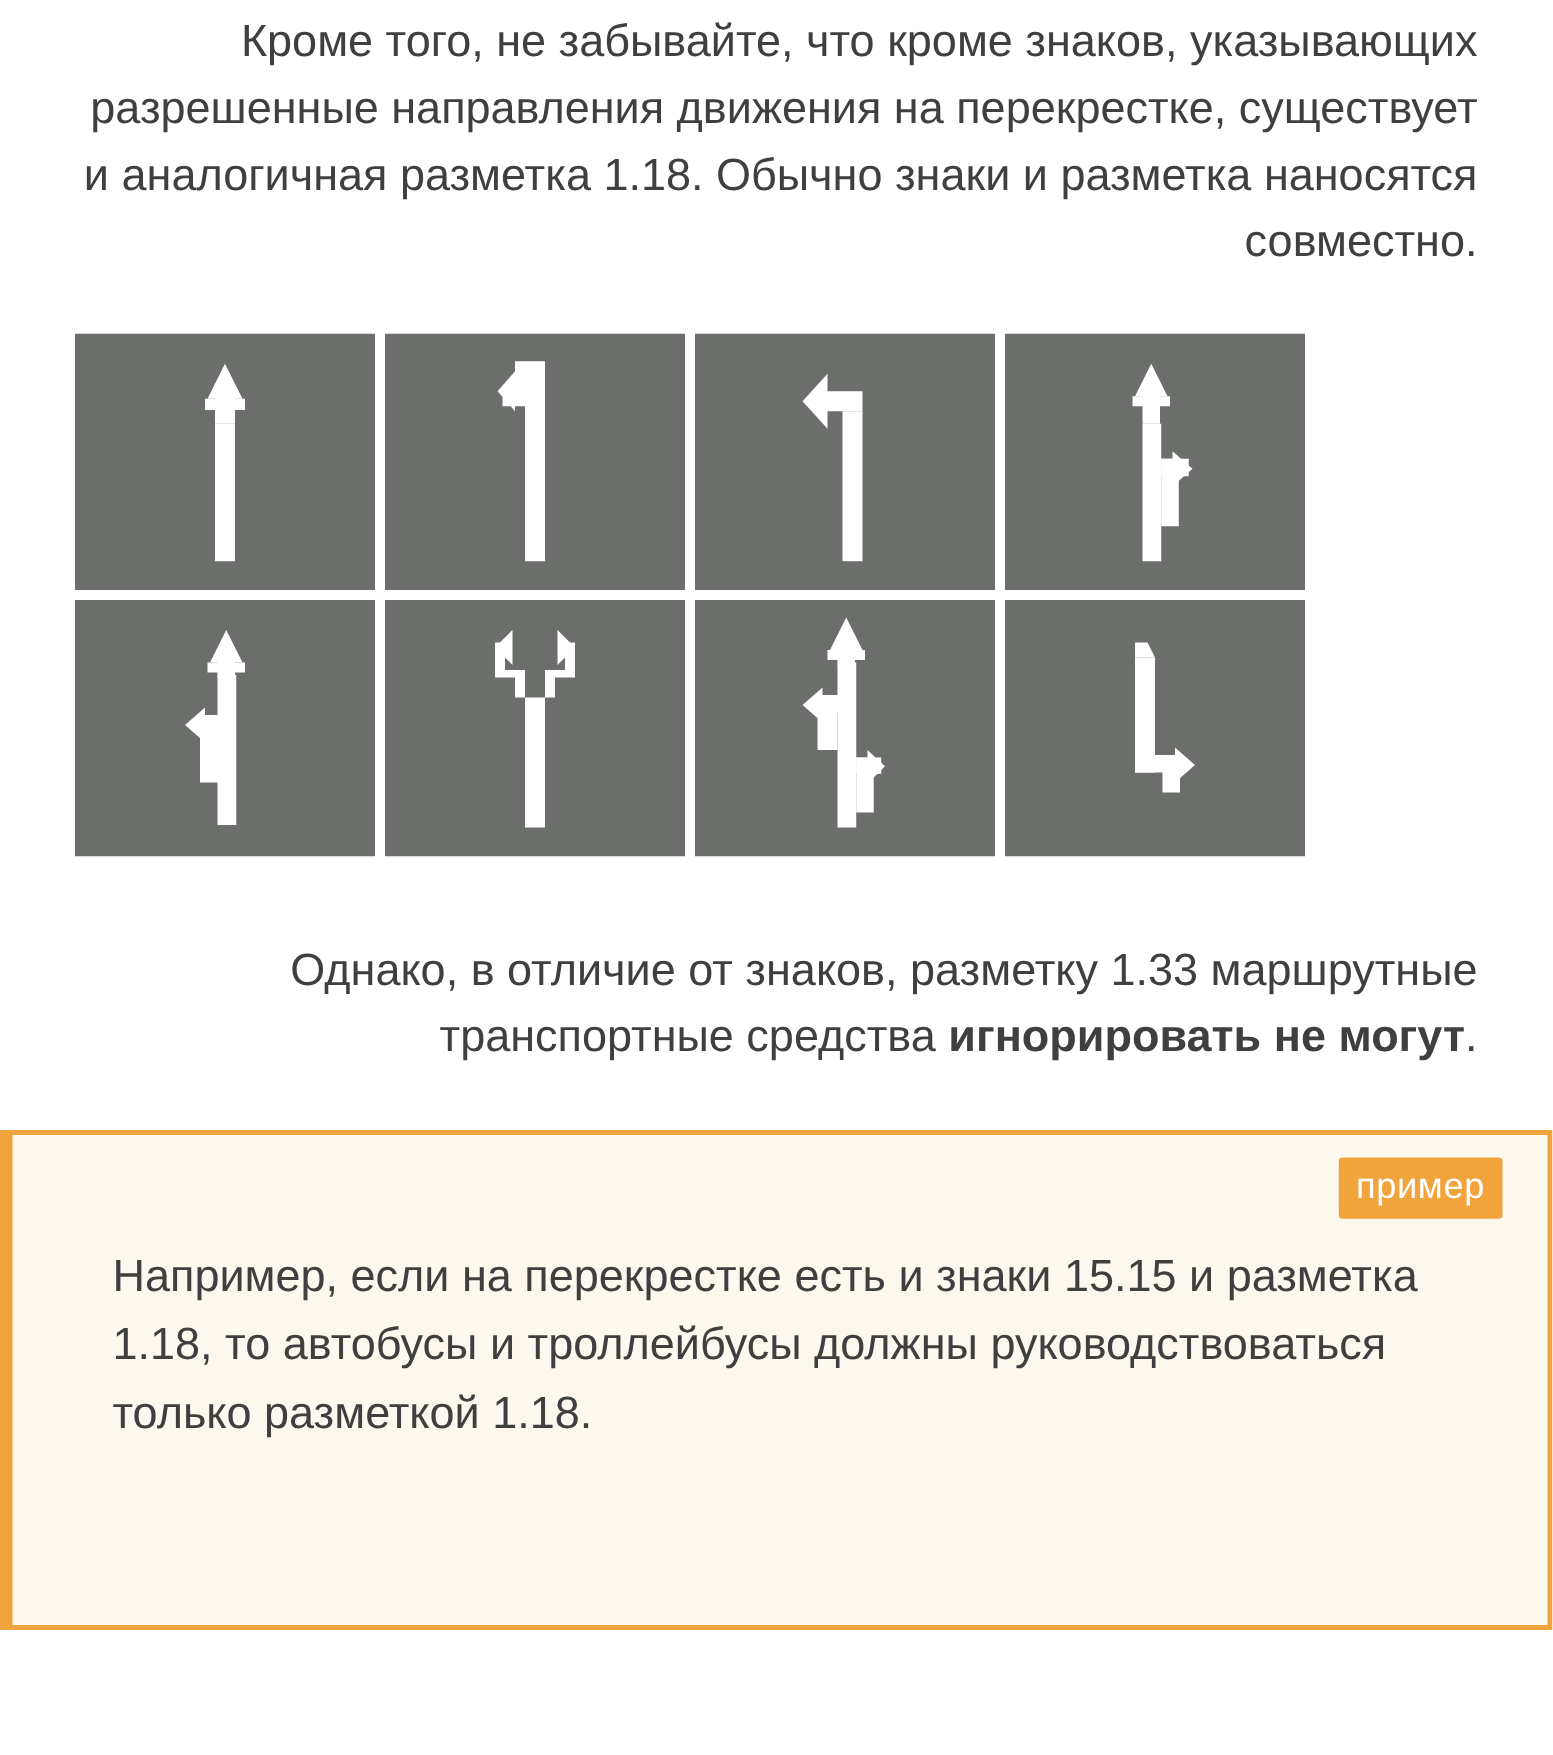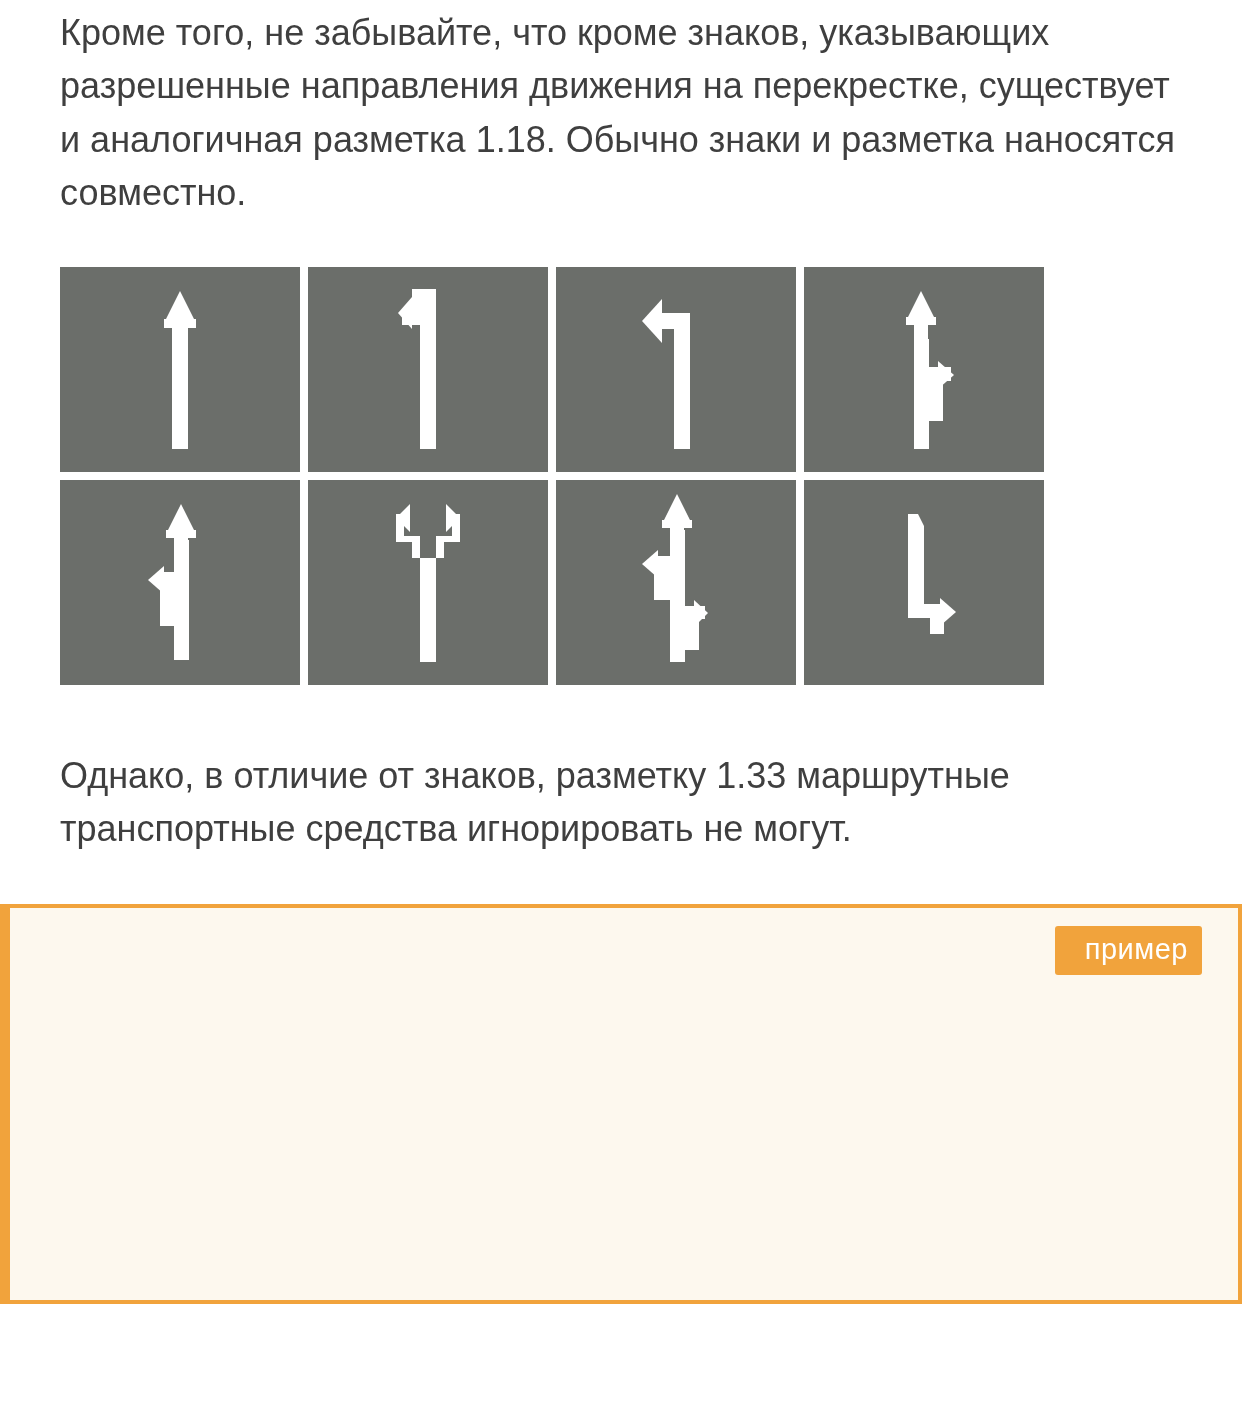--- a/index.html
+++ b/index.html
@@ -17,26 +17,27 @@
   .page {
     width: 1242px;
     position: relative;
   }
   .para {
     font-size: 36px;
     line-height: 1.48;
     color: #3f3f3f;
     margin: 0;
     padding: 0 60px;
+    text-align: right;
   }
   .para.first {
     padding-top: 6px;
   }
   .para b {
-    font-weight: normal;
+    font-weight: bold;
   }
   
   .tiles {
     margin: 48px 0 0 0;
     padding: 0 60px;
     display: grid;
     grid-template-columns: repeat(4, 240px);
     grid-template-rows: 205px 205px;
     gap: 8px 8px;
     width: 1008px;
@@ -71,21 +72,21 @@
     padding: 86px 70px 60px 80px;
   }
   .example-badge {
     position: absolute;
     top: 18px;
     right: 36px;
     background: #f1a33c;
     color: #ffffff;
     font-size: 29px;
     line-height: 1;
-    padding: 9px 14px 11px 30px;
+    padding: 9px 14px 11px 14px;
     border-radius: 3px;
     letter-spacing: 0.5px;
   }
   .example-text {
     font-size: 36px;
     line-height: 1.52;
     color: #3f3f3f;
     margin: 0;
   }
 </style>
@@ -197,16 +198,17 @@
 
   </div>
 
   <p class="para" style="margin-top:64px">
     <span>Однако, в отличие от знаков, разметку 1.33 маршрутные транспортные средства </span><b>игнорировать не могут</b><span>.</span>
   </p>
 
   <div class="example-wrap">
     <div class="example">
       <div class="example-badge">пример</div>
+      <p class="example-text">Например, если на перекрестке есть и знаки 15.15 и разметка 1.18, то автобусы и троллейбусы должны руководствоваться только разметкой 1.18.</p>
     </div>
   </div>
 
 </div>
 
 </body></html>

